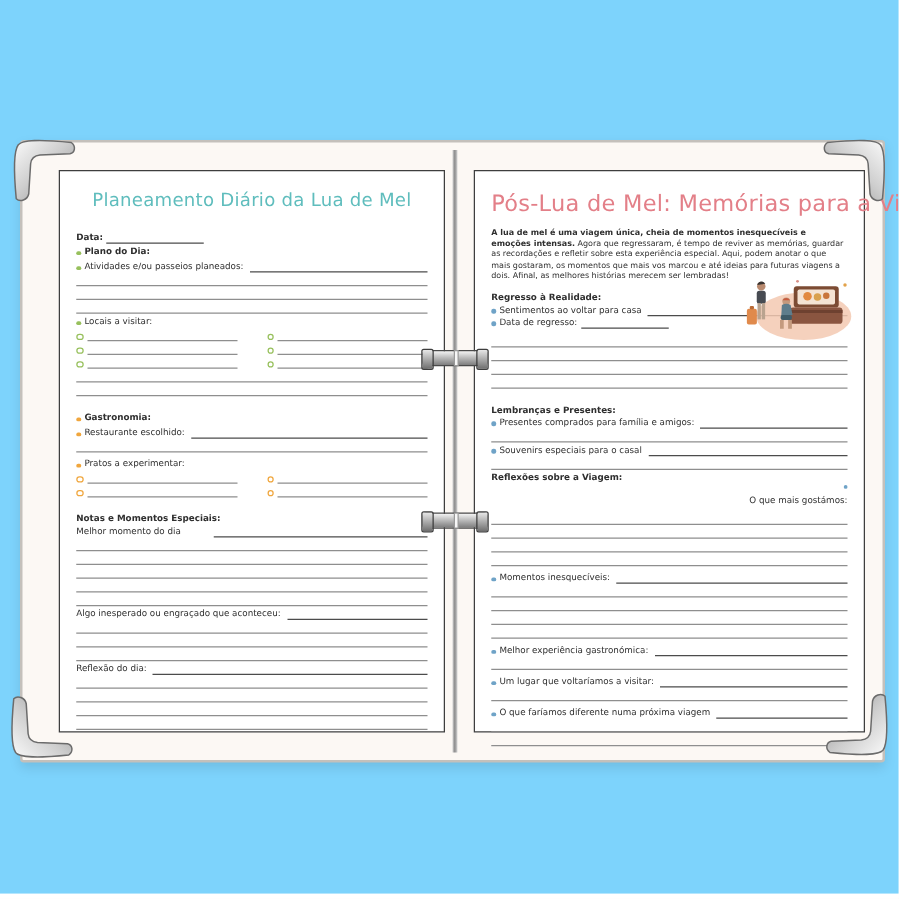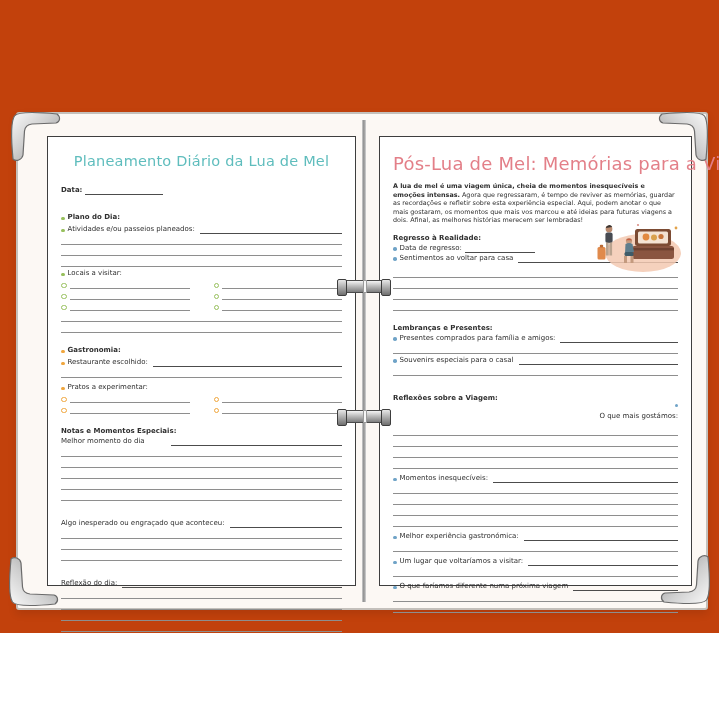--- a/index.html
+++ b/index.html
@@ -1,16 +1,16 @@
 <!DOCTYPE html>
 <html><head>
 <meta charset="utf-8">
 <style>
   html,body{margin:0;padding:0;background:#ffffff;}
-  .stage{position:relative;width:719px;height:633px;background:#c2410c;overflow:hidden;
+  .stage{position:relative;width:719px;height:715px;background:#7dd3fc;overflow:hidden;
          font-family:"DejaVu Sans",sans-serif;color:#2f2f2f;}
   .spread{position:absolute;left:16px;top:112px;width:688px;height:494px;
           background:#fcf8f4;border:2px solid #c4c0bb;border-radius:3px;
           box-shadow:0 4px 9px rgba(0,0,0,.10);}
   .pagebox{position:absolute;top:22px;height:450px;background:#ffffff;
            border:1.3px solid #3e3e3e;box-sizing:border-box;padding:0 13px;}
   .pagebox.leftp{left:29px;width:309px;}
   .pagebox.rightp{left:361px;width:313px;}
   .spine{position:absolute;left:344px;top:6px;width:4px;height:482px;
          background:linear-gradient(90deg,#cfcfcf,#8b8b8b 45%,#d6d6d6);}
@@ -36,21 +36,21 @@
   .shortline{display:inline-block;border-bottom:1px solid #4c4c4c;height:8px;}
   .w78{width:78px;} .w70{width:70px;}
   .b-dot{width:3.5px;height:3.5px;border-radius:50%;margin-bottom:2px;flex:none;}
   .b-dot.g{background:#97c05c;} .b-dot.o{background:#f0a63d;} .b-dot.bl{background:#6fa3c7;}
   .b-ring{width:3.5px;height:3.5px;border-radius:50%;border:1px solid #97c05c;margin-bottom:1px;flex:none;}
   .b-ring.o{border-color:#f0a63d;}
   .wl{border-bottom:1px solid #8e8e8e;height:10px;}
   .cols{display:grid;grid-template-columns:1fr 1fr;column-gap:24px;}
   .crow{display:flex;align-items:flex-end;gap:3px;height:11px;}
   .cfill{flex:1;border-bottom:1px solid #8e8e8e;height:7px;}
-  .mt5{margin-top:5px;} .mt11{margin-top:18px;text-align:right;} .mt13{margin-top:13px;}
+  .mt5{margin-top:5px;} .mt11{margin-top:2px;text-align:right;} .mt13{margin-top:13px;}
   .intro{font-size:6.4px;line-height:1.33;margin-top:8px;color:#2f2f2f;}
   .illus{position:absolute;right:8px;top:84px;width:92px;height:54px;}
   .corners{position:absolute;left:0;top:0;width:719px;height:719px;pointer-events:none;}
 </style>
 </head>
 <body>
 
 <div class="stage">
   <div class="spread">
 
@@ -224,27 +224,27 @@
         <rect x="39.5" y="35" width="3" height="7" fill="#c49a7e"></rect>
         <circle cx="85" cy="7" r="1.4" fill="#e2a24a"></circle>
         <circle cx="47" cy="4" r="1.1" fill="#d98f86"></circle>
       </svg>
 
       <div class="row" style="margin-top:9px;">
         <span class="lbl bold">Regresso à Realidade:</span>
       </div>
       <div class="row" style="margin-top:1px;">
         <span class="b-dot bl"></span>
+        <span class="lbl">Sentimentos ao voltar para casa</span>
+        <span class="fill"></span>
+      </div>
+      <div class="row" style="margin-top:1px;">
+        <span class="b-dot bl"></span>
         <span class="lbl">Data de regresso:</span>
         <span class="shortline w70"></span>
-      </div>
-      <div class="row" style="margin-top:1px;">
-        <span class="b-dot bl"></span>
-        <span class="lbl">Sentimentos ao voltar para casa</span>
-        <span class="fill"></span>
       </div>
       <div style="margin-top:4px;">
         <div class="wl"></div>
           <div class="wl"></div>
           <div class="wl"></div>
           <div class="wl"></div>
       </div>
 
       <div class="row mt13">
         <span class="lbl bold">Lembranças e Presentes:</span>

